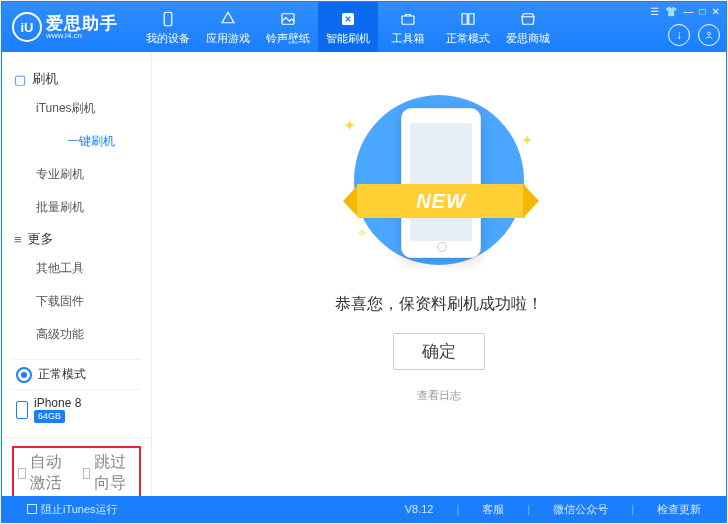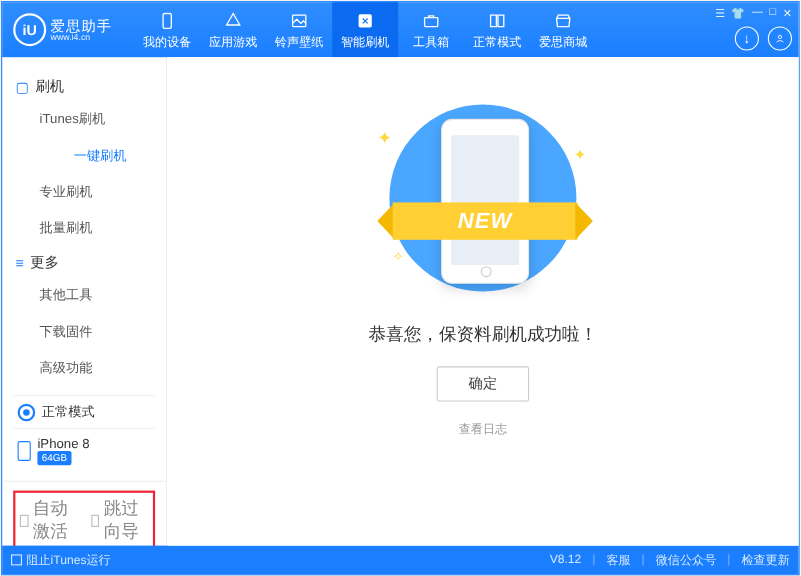--- a/index.html
+++ b/index.html
@@ -3,21 +3,21 @@
 <meta charset="utf-8">
 <style>
   * { margin:0; padding:0; box-sizing:border-box; font-family:"Microsoft YaHei","PingFang SC",Arial,sans-serif; }
   body { background:#f4f4f4; width:728px; height:524px; overflow:hidden; }
   .window { width:726px; height:522px; margin:1px; border:1px solid #1a7eff; background:#fff; display:flex; flex-direction:column; }
   
   .titlebar { height:50px; background:linear-gradient(#2f8eff,#1a7eff); display:flex; align-items:center; color:#fff; font-size:12px; position:relative; }
   .logo { display:flex; align-items:center; gap:4px; padding:0 10px; }
   .logo-circle { width:30px; height:30px; border:2px solid #fff; border-radius:50%; display:flex; align-items:center; justify-content:center; font-weight:bold; font-size:13px; }
   .logo-text { display:flex; flex-direction:column; line-height:1; }
-  .logo-text span:first-child { font-size:13px; font-weight:normal; letter-spacing:1px;text-align:right; }
+  .logo-text span:first-child { font-size:17px; font-weight:bold; letter-spacing:1px;text-align:right; }
   .logo-text span:last-child { font-size:8px; opacity:.9; }
   .topnav { display:flex; margin-left:10px; }
   .topnav-item { width:60px; height:50px; display:flex; flex-direction:column; align-items:center; justify-content:center; gap:2px; cursor:pointer; }
   .topnav-item.active { background:#0a6bf0; }
   .topnav-item .ico { width:20px; height:20px; display:flex; align-items:center; justify-content:center; }
   .topnav-item .lbl { font-size:11px; }
   .winctl { position:absolute; right:6px; top:4px; display:flex; gap:6px; font-size:10px; }
   .winctl span { cursor:pointer; opacity:.9; }
   .rightico { position:absolute; right:6px; bottom:6px; display:flex; gap:8px; }
   .rightico div { width:22px; height:22px; border:1.5px solid #fff; border-radius:50%; display:flex; align-items:center; justify-content:center; cursor:pointer; font-size:12px; }
@@ -50,24 +50,24 @@
   .phone:before { content:"";position:absolute;top:14px;left:8px;right:8px;bottom:16px;background:#e8eef5;border-radius:2px; }
   .phone:after { content:"";position:absolute;bottom:5px;left:50%;width:8px;height:8px;margin-left:-4px;border:1px solid #ccc;border-radius:50%; }
   .sparkle { position:absolute; color:#ffd940; }
   .s1 { left:4px; top:26px; font-size:16px; } .s2 { right:6px; top:42px; font-size:14px; } .s3 { left:18px; bottom:30px; font-size:12px; }
   .ribbon { position:absolute; left:4px; top:86px; width:196px; height:48px; }
   .ribbon .band { position:absolute; left:14px; right:14px; top:8px; height:34px; background:#ffcf33; display:flex; align-items:center; justify-content:center; color:#fff; font-weight:bold; font-size:20px; letter-spacing:1px; font-style:italic; }
   .ribbon .end { position:absolute;width:0;height:0;top:8px;border-top:17px solid transparent;border-bottom:17px solid transparent; }
   .ribbon .endL { left:0; border-right:16px solid #f5b800; }
   .ribbon .endR { right:0; border-left:16px solid #f5b800; }
   .msg { margin-top:24px; font-size:16px; color:#333; }
-  .okbtn { margin-top:18px; padding:6px 28px; font-size:13px; border:1px solid #ccc; background:#fff; cursor:pointer; border-radius:2px; color:#444; }
+  .okbtn { margin-top:18px; padding:6px 28px; font-size:17px; border:1px solid #ccc; background:#fff; cursor:pointer; border-radius:2px; color:#444; }
   .loglnk { margin-top:18px; font-size:11px; color:#999; cursor:pointer; }
   
-  .footer { height:26px; background:#1a7eff; color:#d6e9ff; display:flex; align-items:center; font-size:11px; padding:0 8px; gap:10px; }
+  .footer { height:26px; background:#1a7eff; color:#d6e9ff; display:flex; align-items:center; font-size:11px; padding:0 25px; gap:23px; }
   .footer .fchk { display:flex; align-items:center; gap:4px; cursor:pointer; }
   .footer .fchk .box { width:10px;height:10px;border:1px solid #d6e9ff; }
   .footer .spacer { flex:1; }
   .footer .sep { opacity:.5; }
   
   svg { width:18px; height:18px; fill:none; stroke:#fff; stroke-width:1.6; }
 </style>
 </head>
 <body>
 

